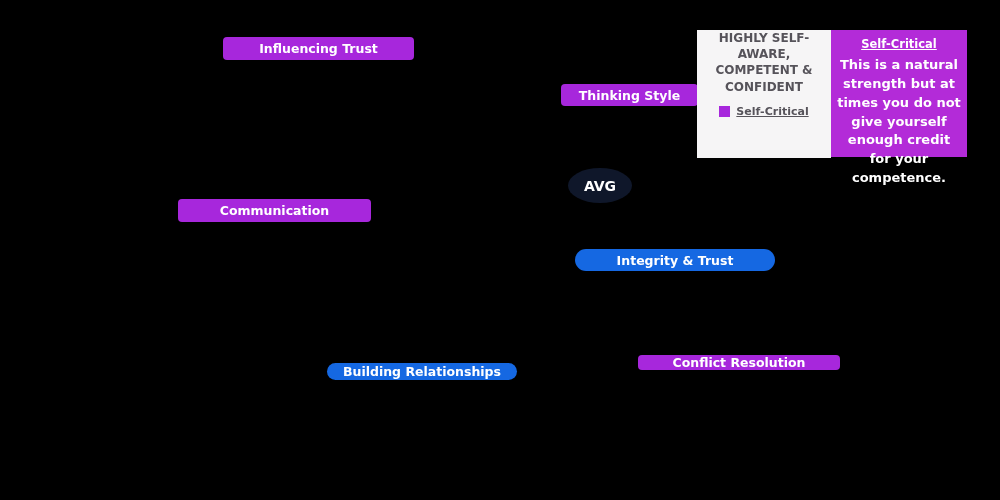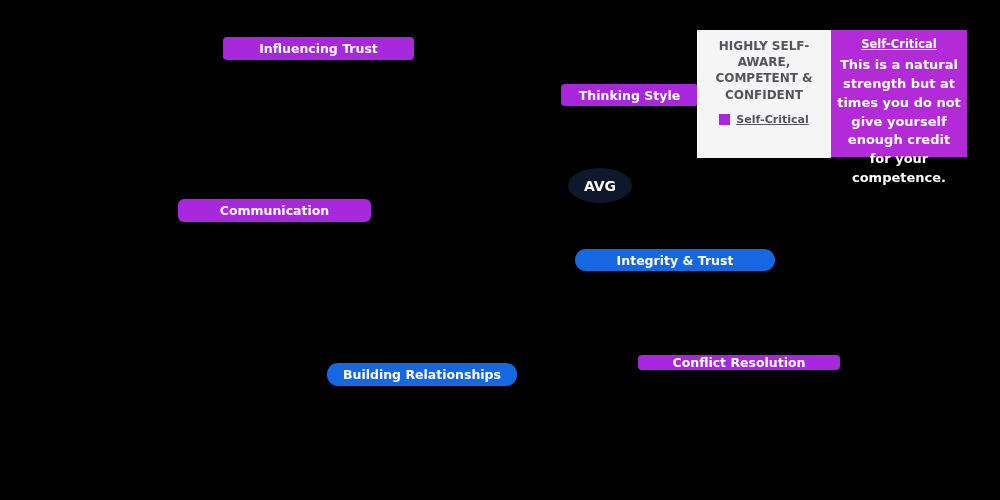--- a/index.html
+++ b/index.html
@@ -25,23 +25,23 @@
     font-weight: bold;
     font-size: 12.5px;
     border-radius: 4px;
     white-space: nowrap;
   }
   .purple { background: #A727DC; }
   .blue   { background: #1568E2; border-radius: 11px; }
 
   #box-influencing    { left: 223px; top: 37px;  width: 191px; height: 23px; }
   #box-thinking       { left: 561px; top: 36px;  width: 137px; height: 22px; margin-top: 48px; }
-  #box-communication  { left: 178px; top: 199px; width: 193px; height: 23px; border-radius: 6px; }
+  #box-communication  { left: 178px; top: 199px; width: 193px; height: 23px; }
   #box-integrity      { left: 575px; top: 249px; width: 200px; height: 22px; }
-  #box-building       { left: 327px; top: 363px; width: 190px; height: 23px; }
+  #box-building       { left: 327px; top: 363px; width: 190px; height: 17px; }
   #box-conflict       { left: 638px; top: 355px; width: 202px; height: 15px; }
 
   .avg-marker {
     position: absolute;
     left: 568px; top: 168px;
     width: 64px; height: 35px;
     background: #0f172a;
     border-radius: 50%;
     display: flex;
     align-items: center;
@@ -55,21 +55,21 @@
     position: absolute;
     left: 697px; top: 30px;
     width: 134px; height: 128px;
     background: #F6F5F6;
     display: flex;
     flex-direction: column;
     align-items: center;
     box-sizing: border-box;
   }
   .insight-heading {
-    margin-top: 8px;
+    margin-top: 0;
     width: 112px;
     text-align: center;
     color: #56535A;
     font-weight: bold;
     font-size: 12px;
     line-height: 1.35;
   }
   .legend-row {
     margin-top: 10px;
     display: flex;

